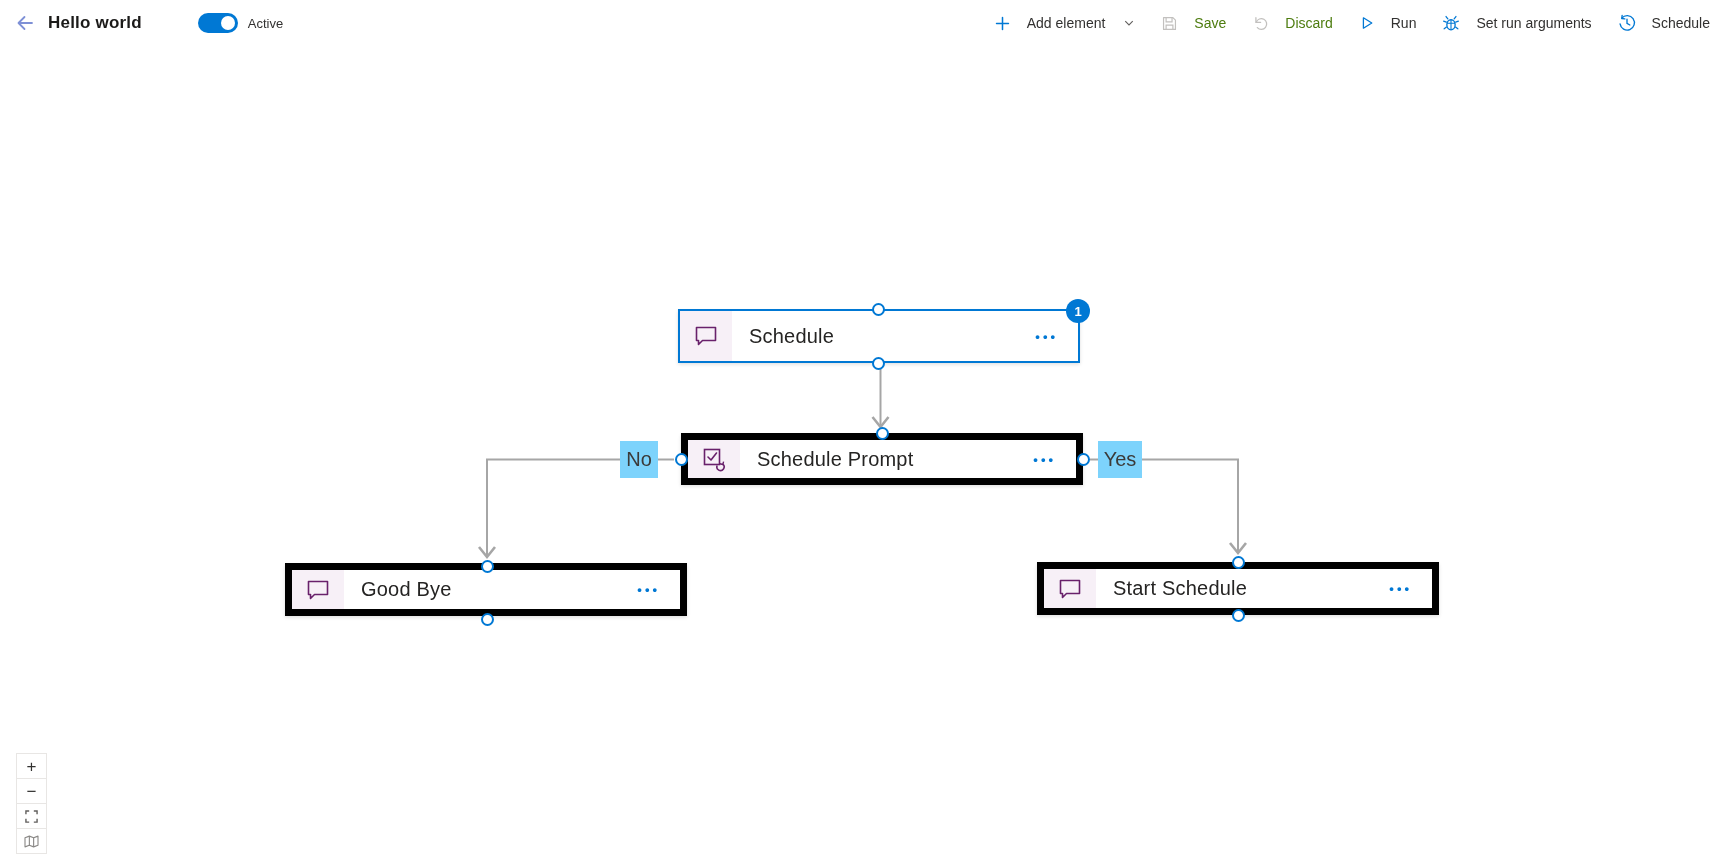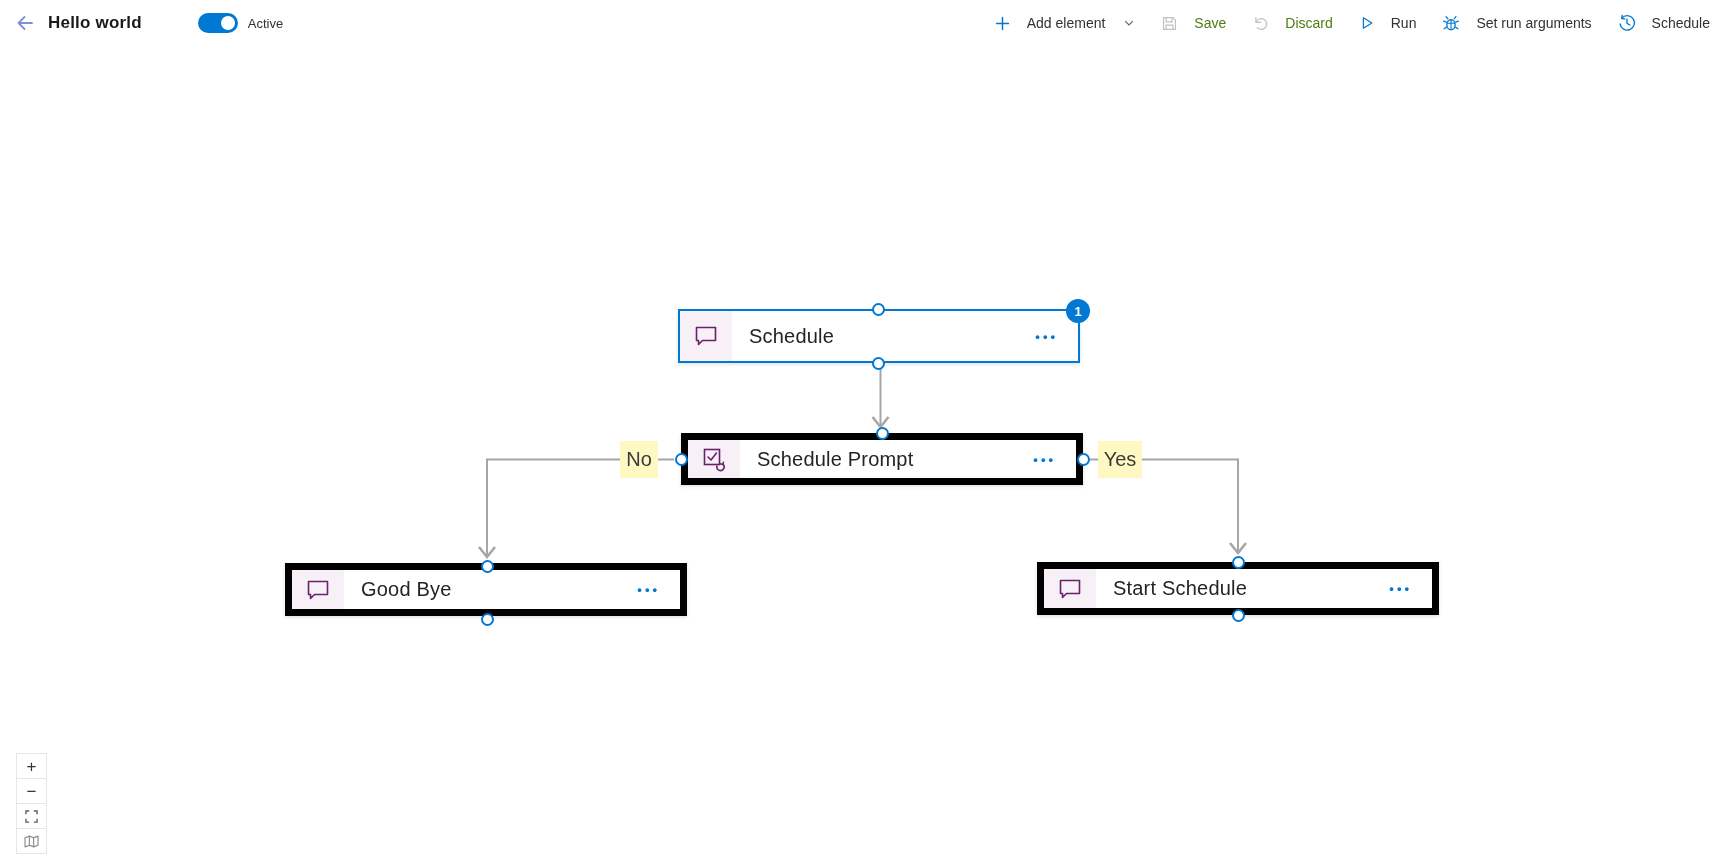--- a/index.html
+++ b/index.html
@@ -31,21 +31,21 @@
           box-shadow:0 1.6px 3.6px rgba(0,0,0,.13), 0 .3px .9px rgba(0,0,0,.11); }
   .node.selected { border:2px solid #0078d4; }
   .icon-area { align-self:stretch; width:52px; flex:0 0 52px; background:#f7f0f7; display:flex; align-items:center; justify-content:center; }
   .node-title { font-size:20px; color:#252423; margin-left:17px; letter-spacing:.2px; }
   .more { margin-left:auto; margin-right:20px; color:#0078d4; font-size:13px; letter-spacing:3px; font-weight:bold; cursor:pointer; line-height:1; }
   .badge { position:absolute; top:-12px; right:-12px; width:24px; height:24px; border-radius:50%; background:#0078d4;
            color:#fff; font-size:13px; font-weight:bold; display:flex; align-items:center; justify-content:center; z-index:4; }
 
   .connector { position:absolute; width:13px; height:13px; border-radius:50%; background:#fff; border:2px solid #0078d4; z-index:3; cursor:crosshair; }
 
-  .edge-label { position:absolute; background:#fef9c3; color:#3b3a39; font-size:20px; display:flex; align-items:center; justify-content:center; z-index:2; }
+  .edge-label { position:absolute; background:#7dd3fc; color:#3b3a39; font-size:20px; display:flex; align-items:center; justify-content:center; z-index:2; }
 
   
   .zoom-ctrls { position:absolute; left:16px; top:753px; z-index:10; display:flex; flex-direction:column; }
   .zoom-btn { width:31px; height:26px; background:#fff; border:1px solid #e8e6e4; margin-top:-1px;
               display:flex; align-items:center; justify-content:center; cursor:pointer;
               font-size:17px; color:#323130; line-height:1; }
   .zoom-btn:first-child { margin-top:0; }
 </style>
 </head>
 <body>

